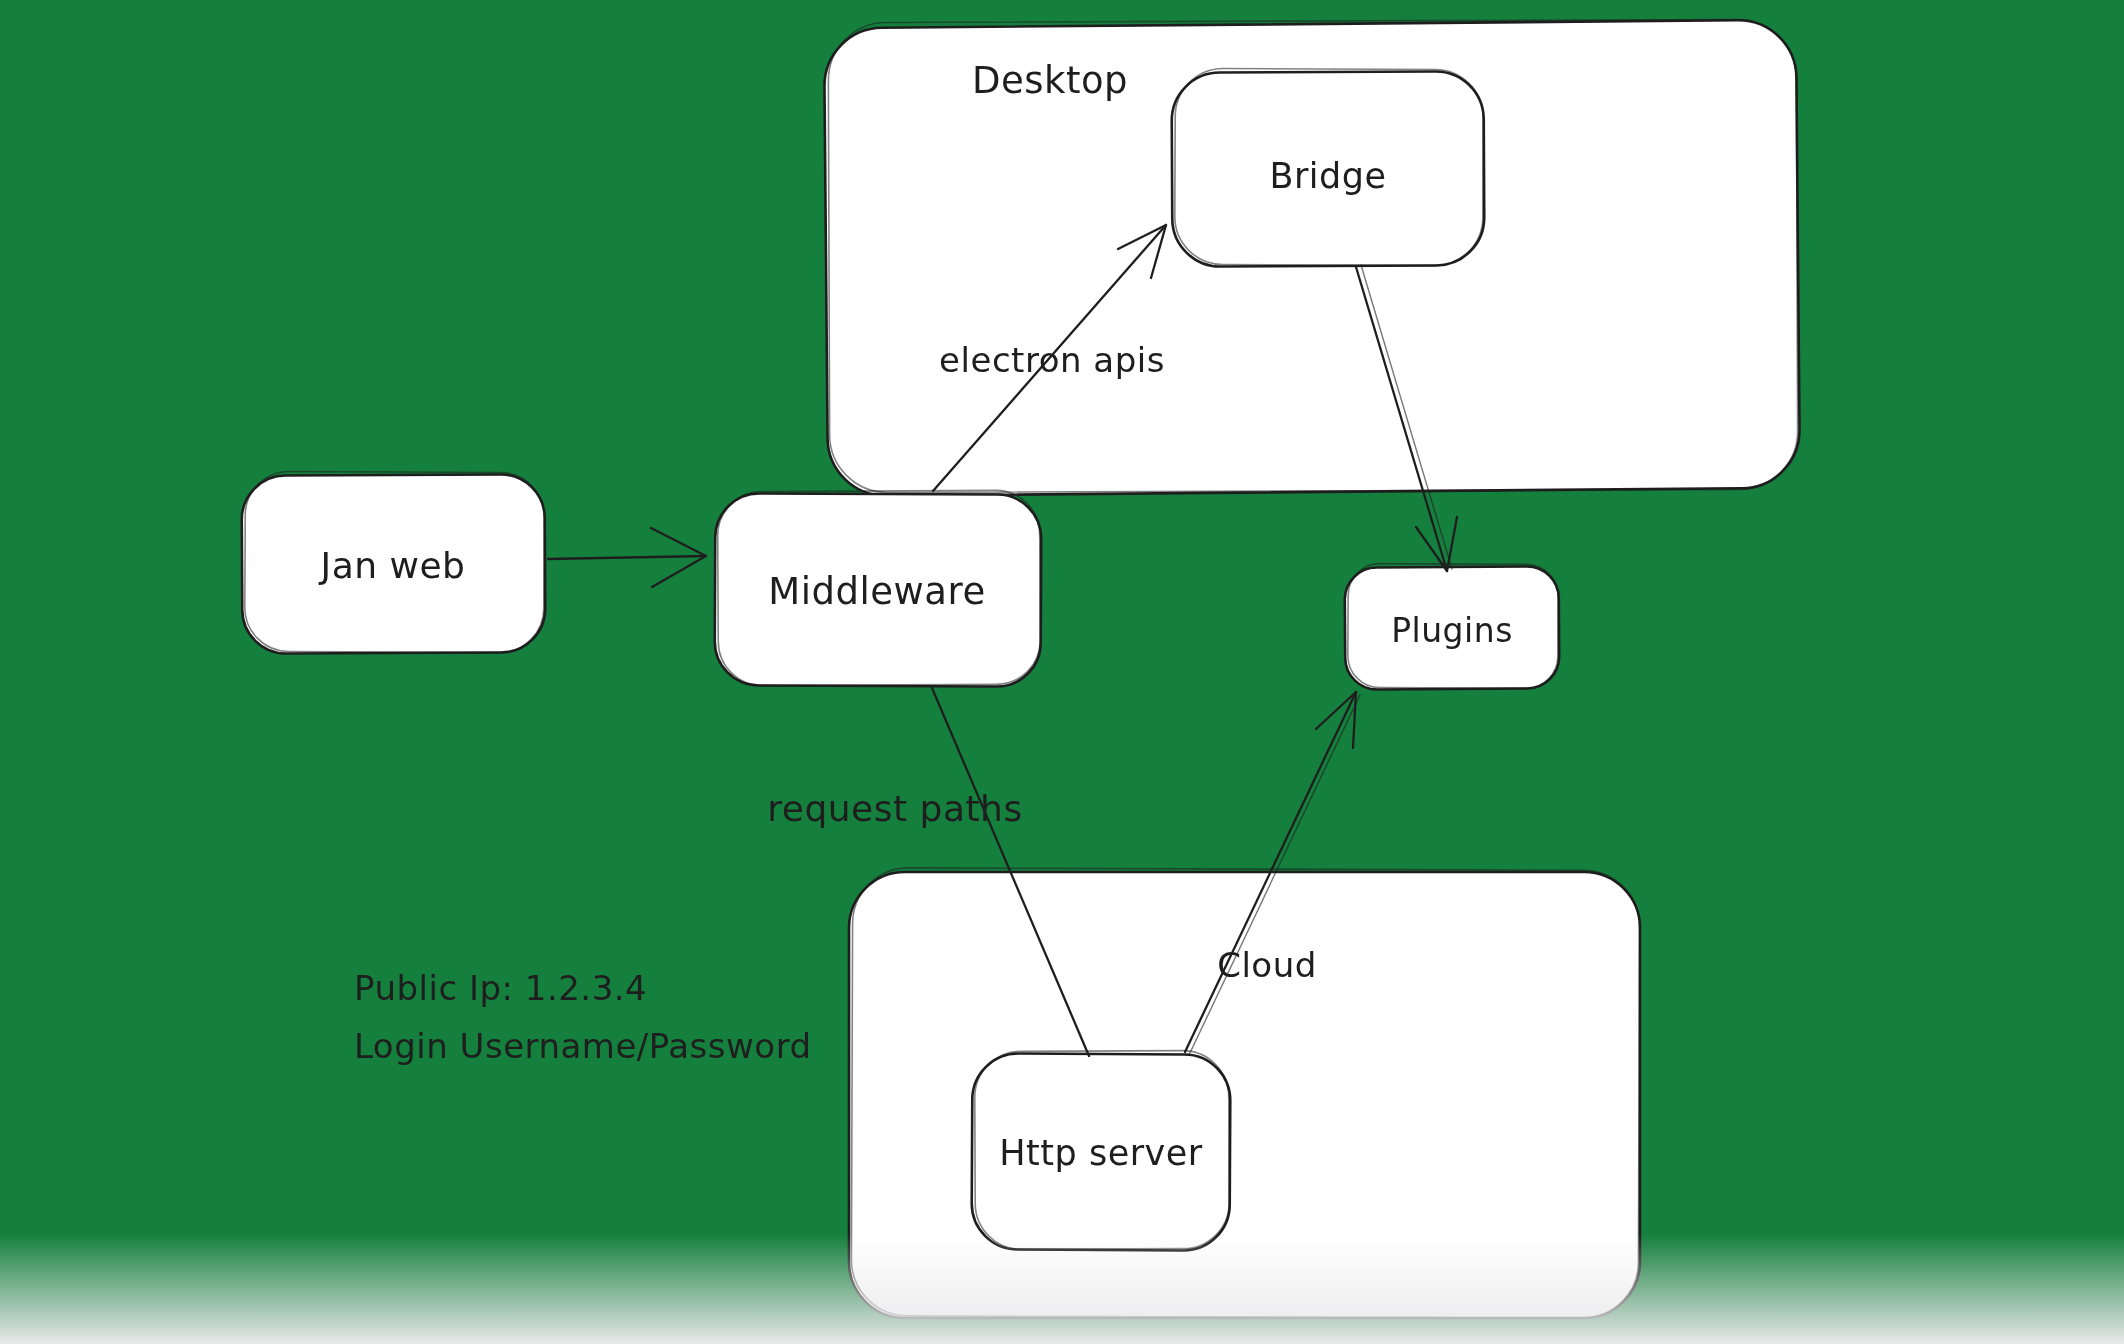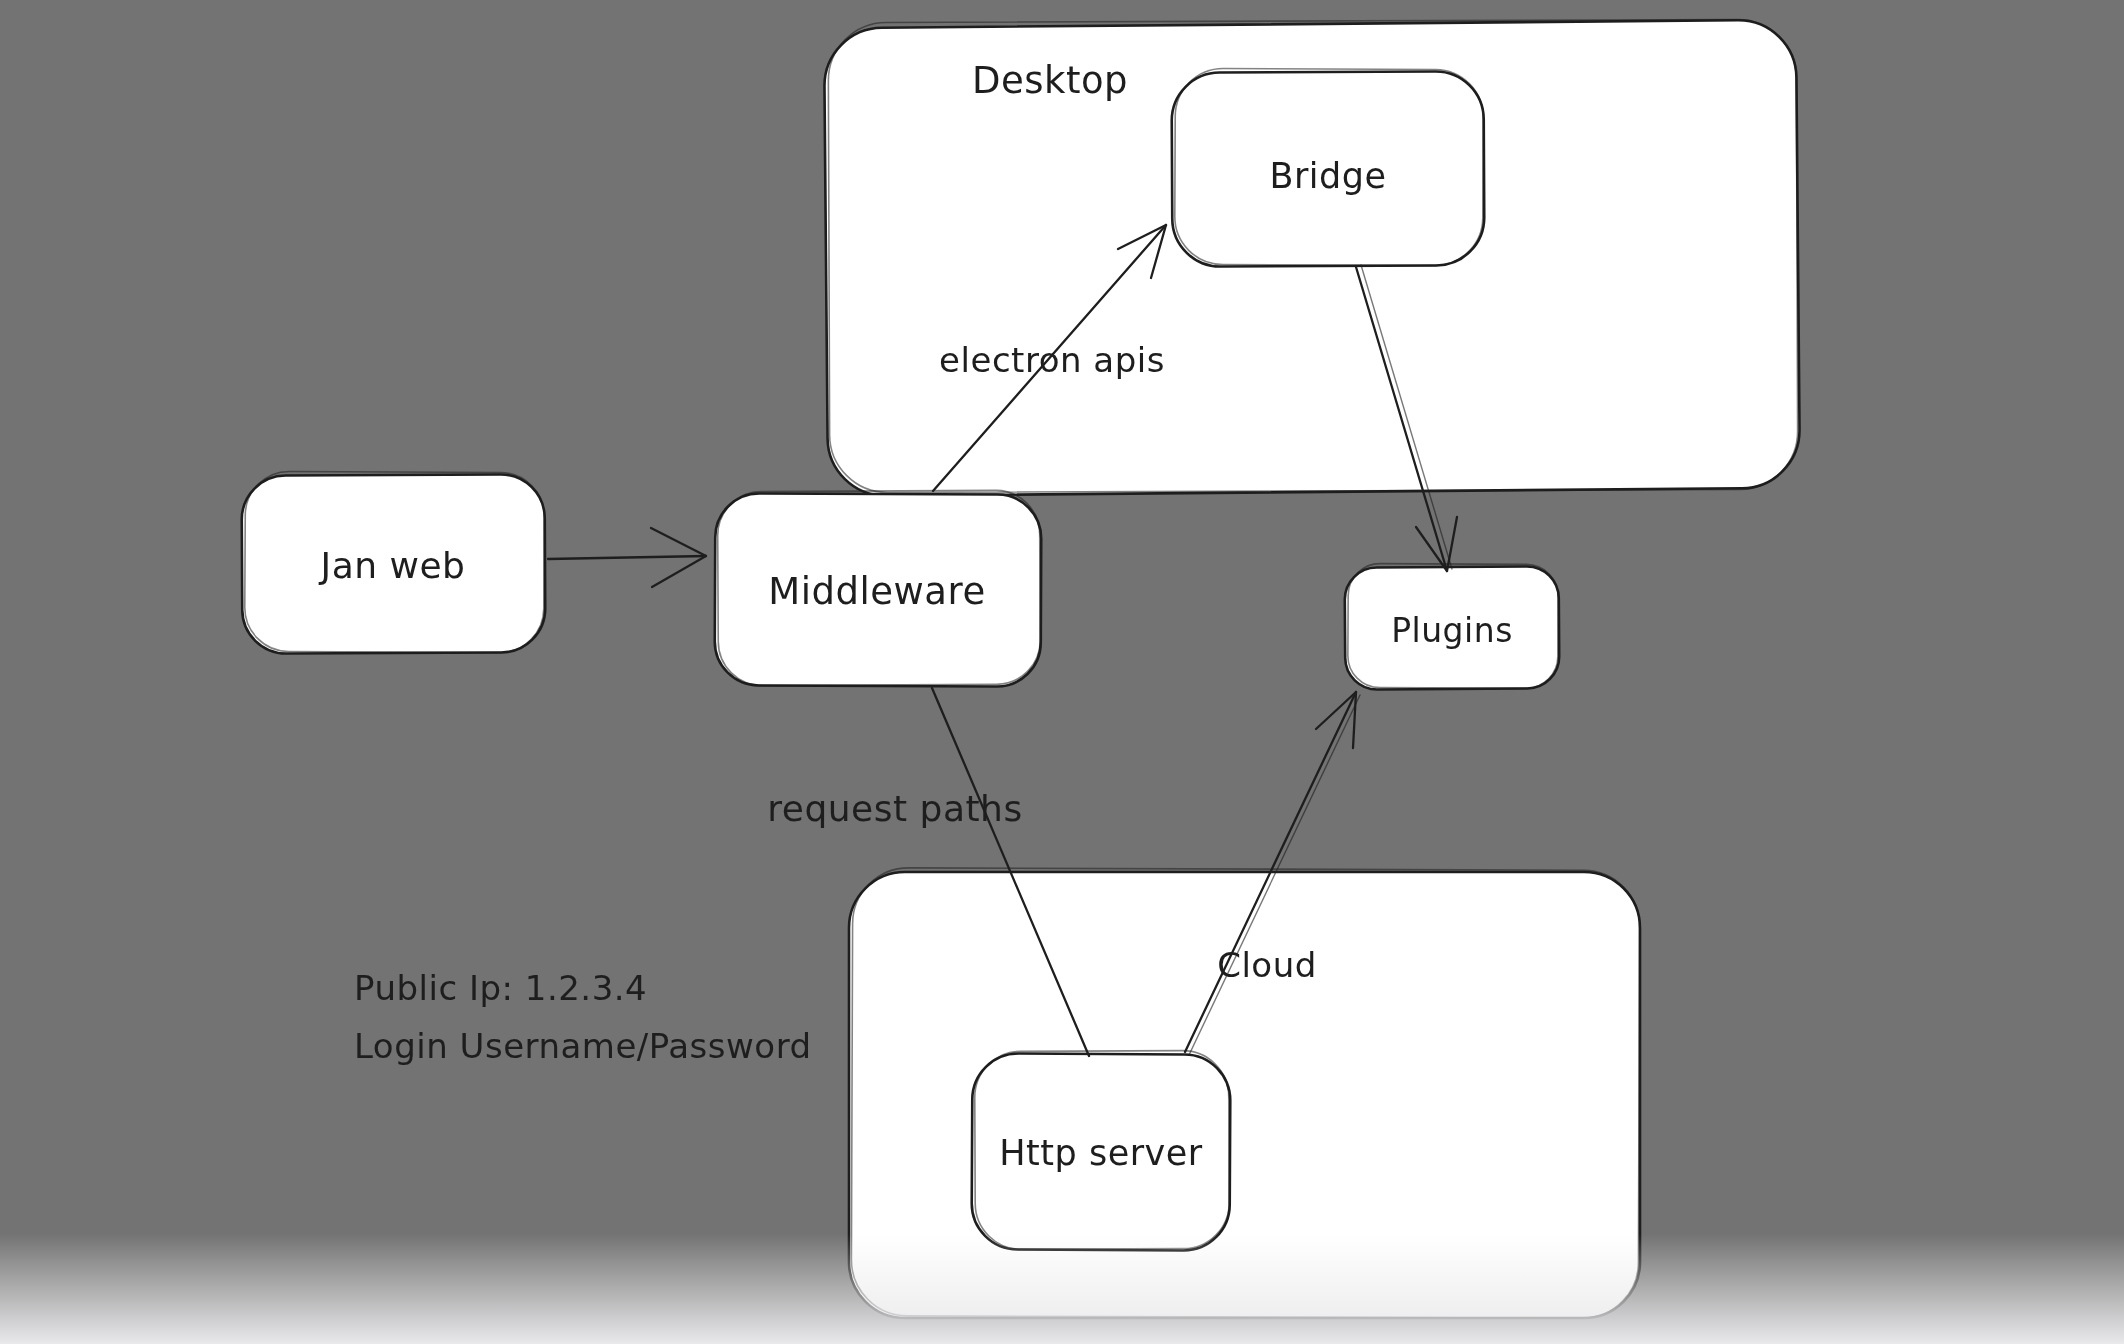--- a/index.html
+++ b/index.html
@@ -4,21 +4,21 @@
 <style>
   html, body {
     margin: 0;
     padding: 0;
     background: #ffffff;
   }
   .stage {
     position: relative;
     width: 2124px;
     height: 1344px;
-    background: #737373;
+    background: #15803d;
     overflow: hidden;
     font-family: "DejaVu Sans", sans-serif;
   }
   svg { display: block; }
   .box {
     fill: #ffffff;
     stroke: #1e1e1e;
     stroke-width: 2.6;
   }
   .box.echo {

